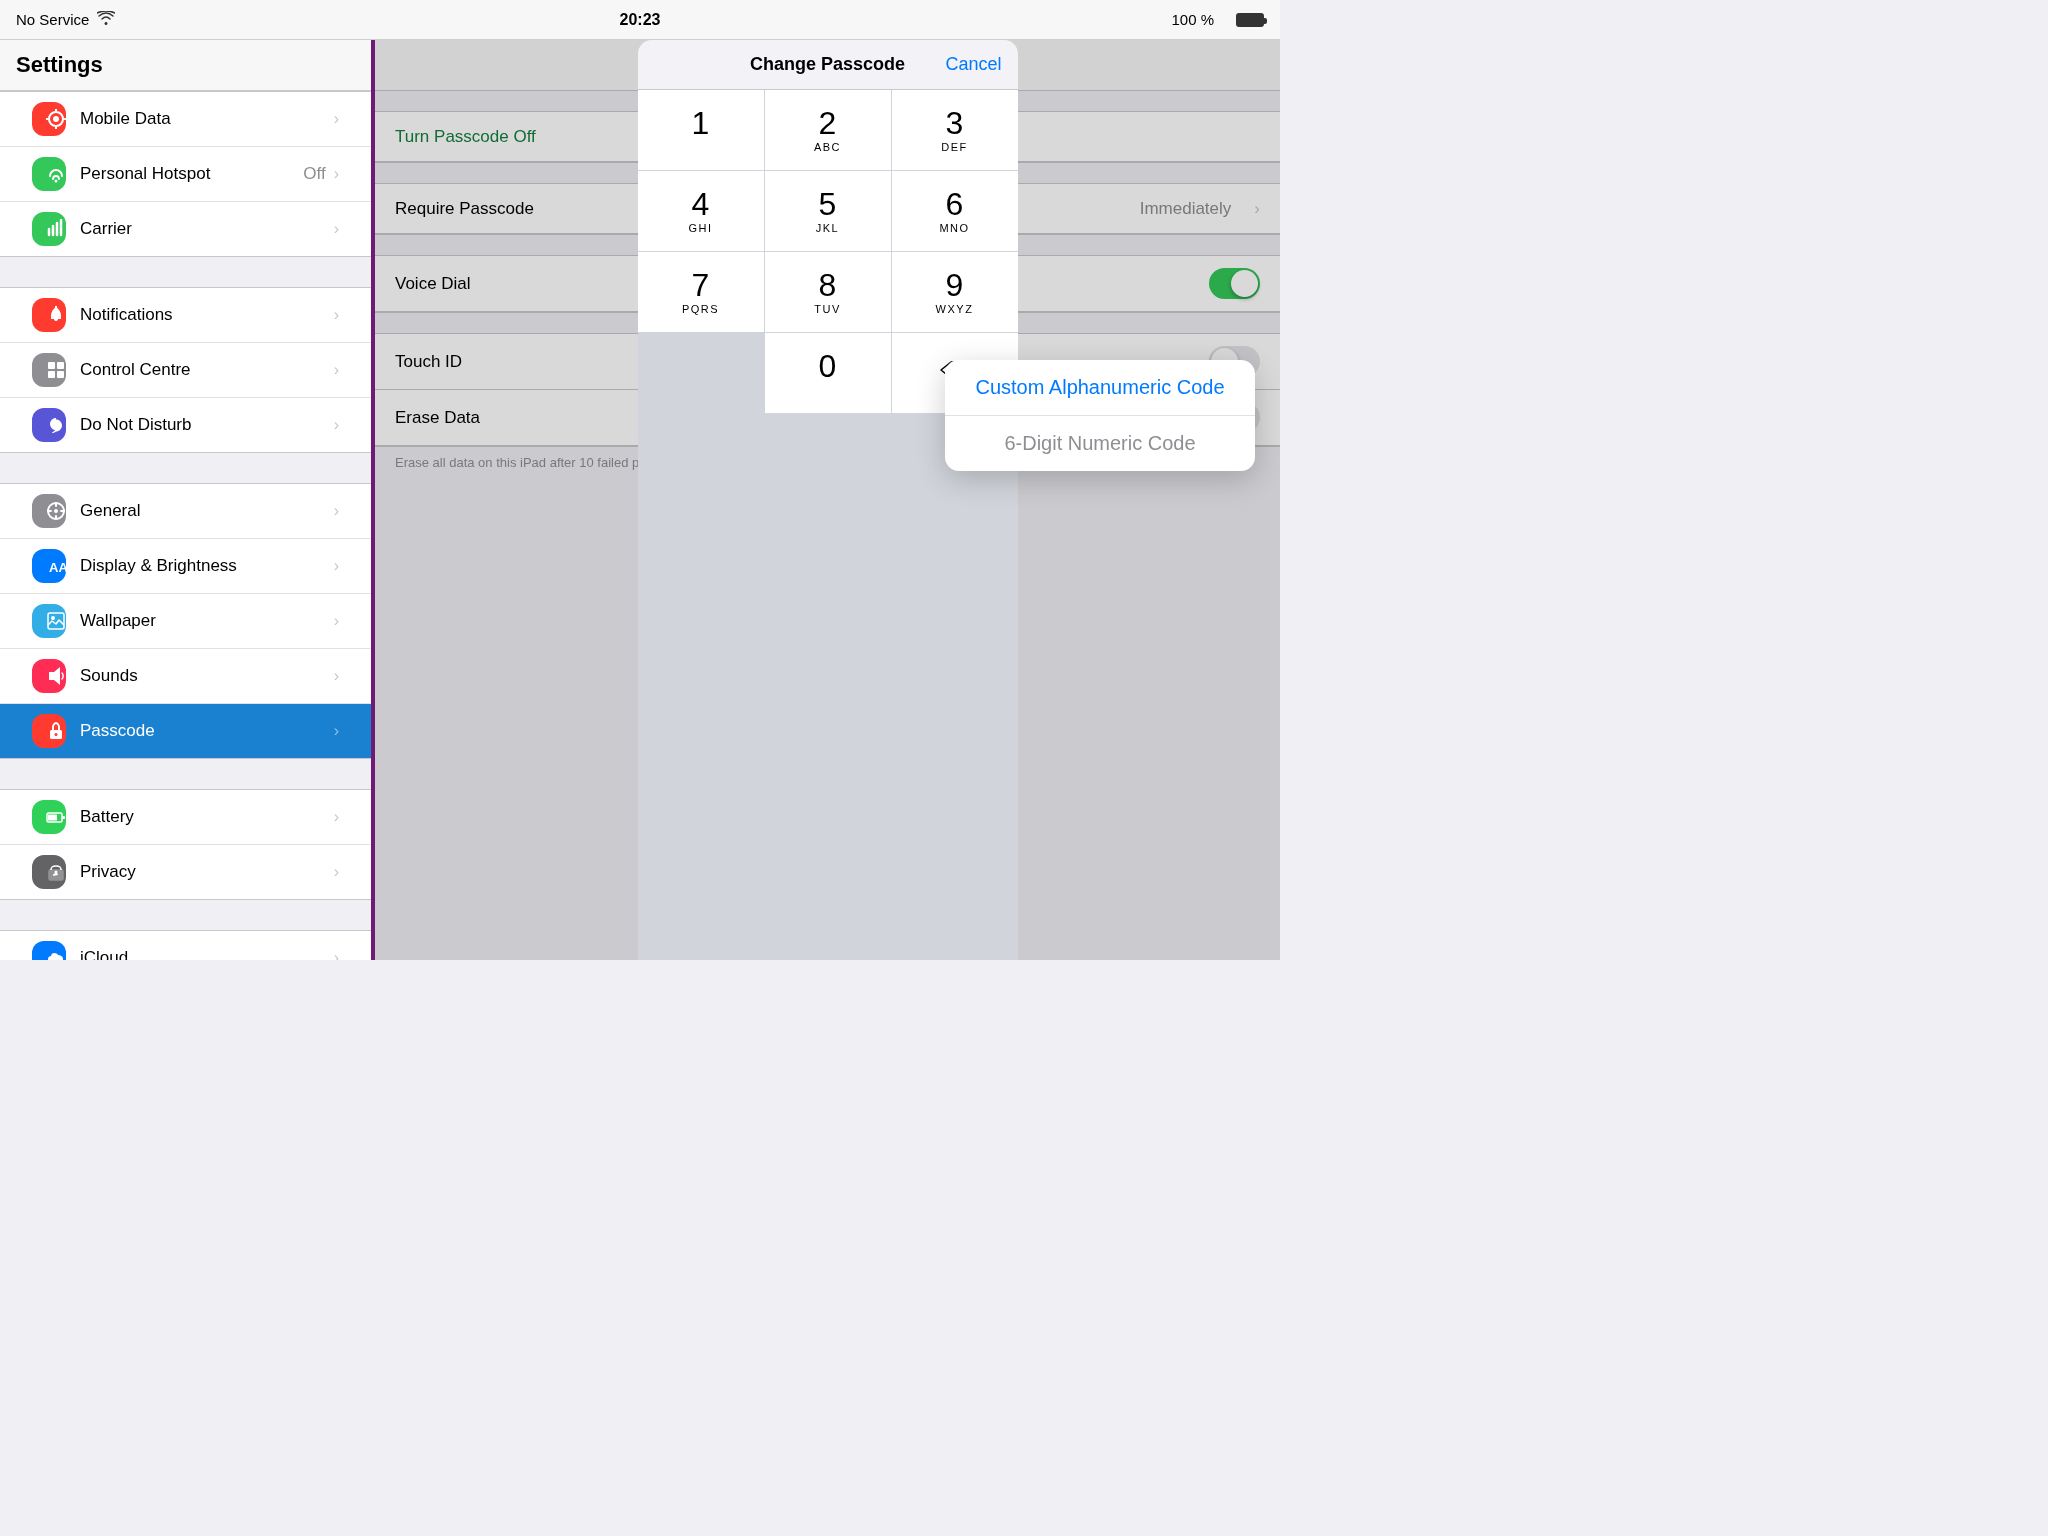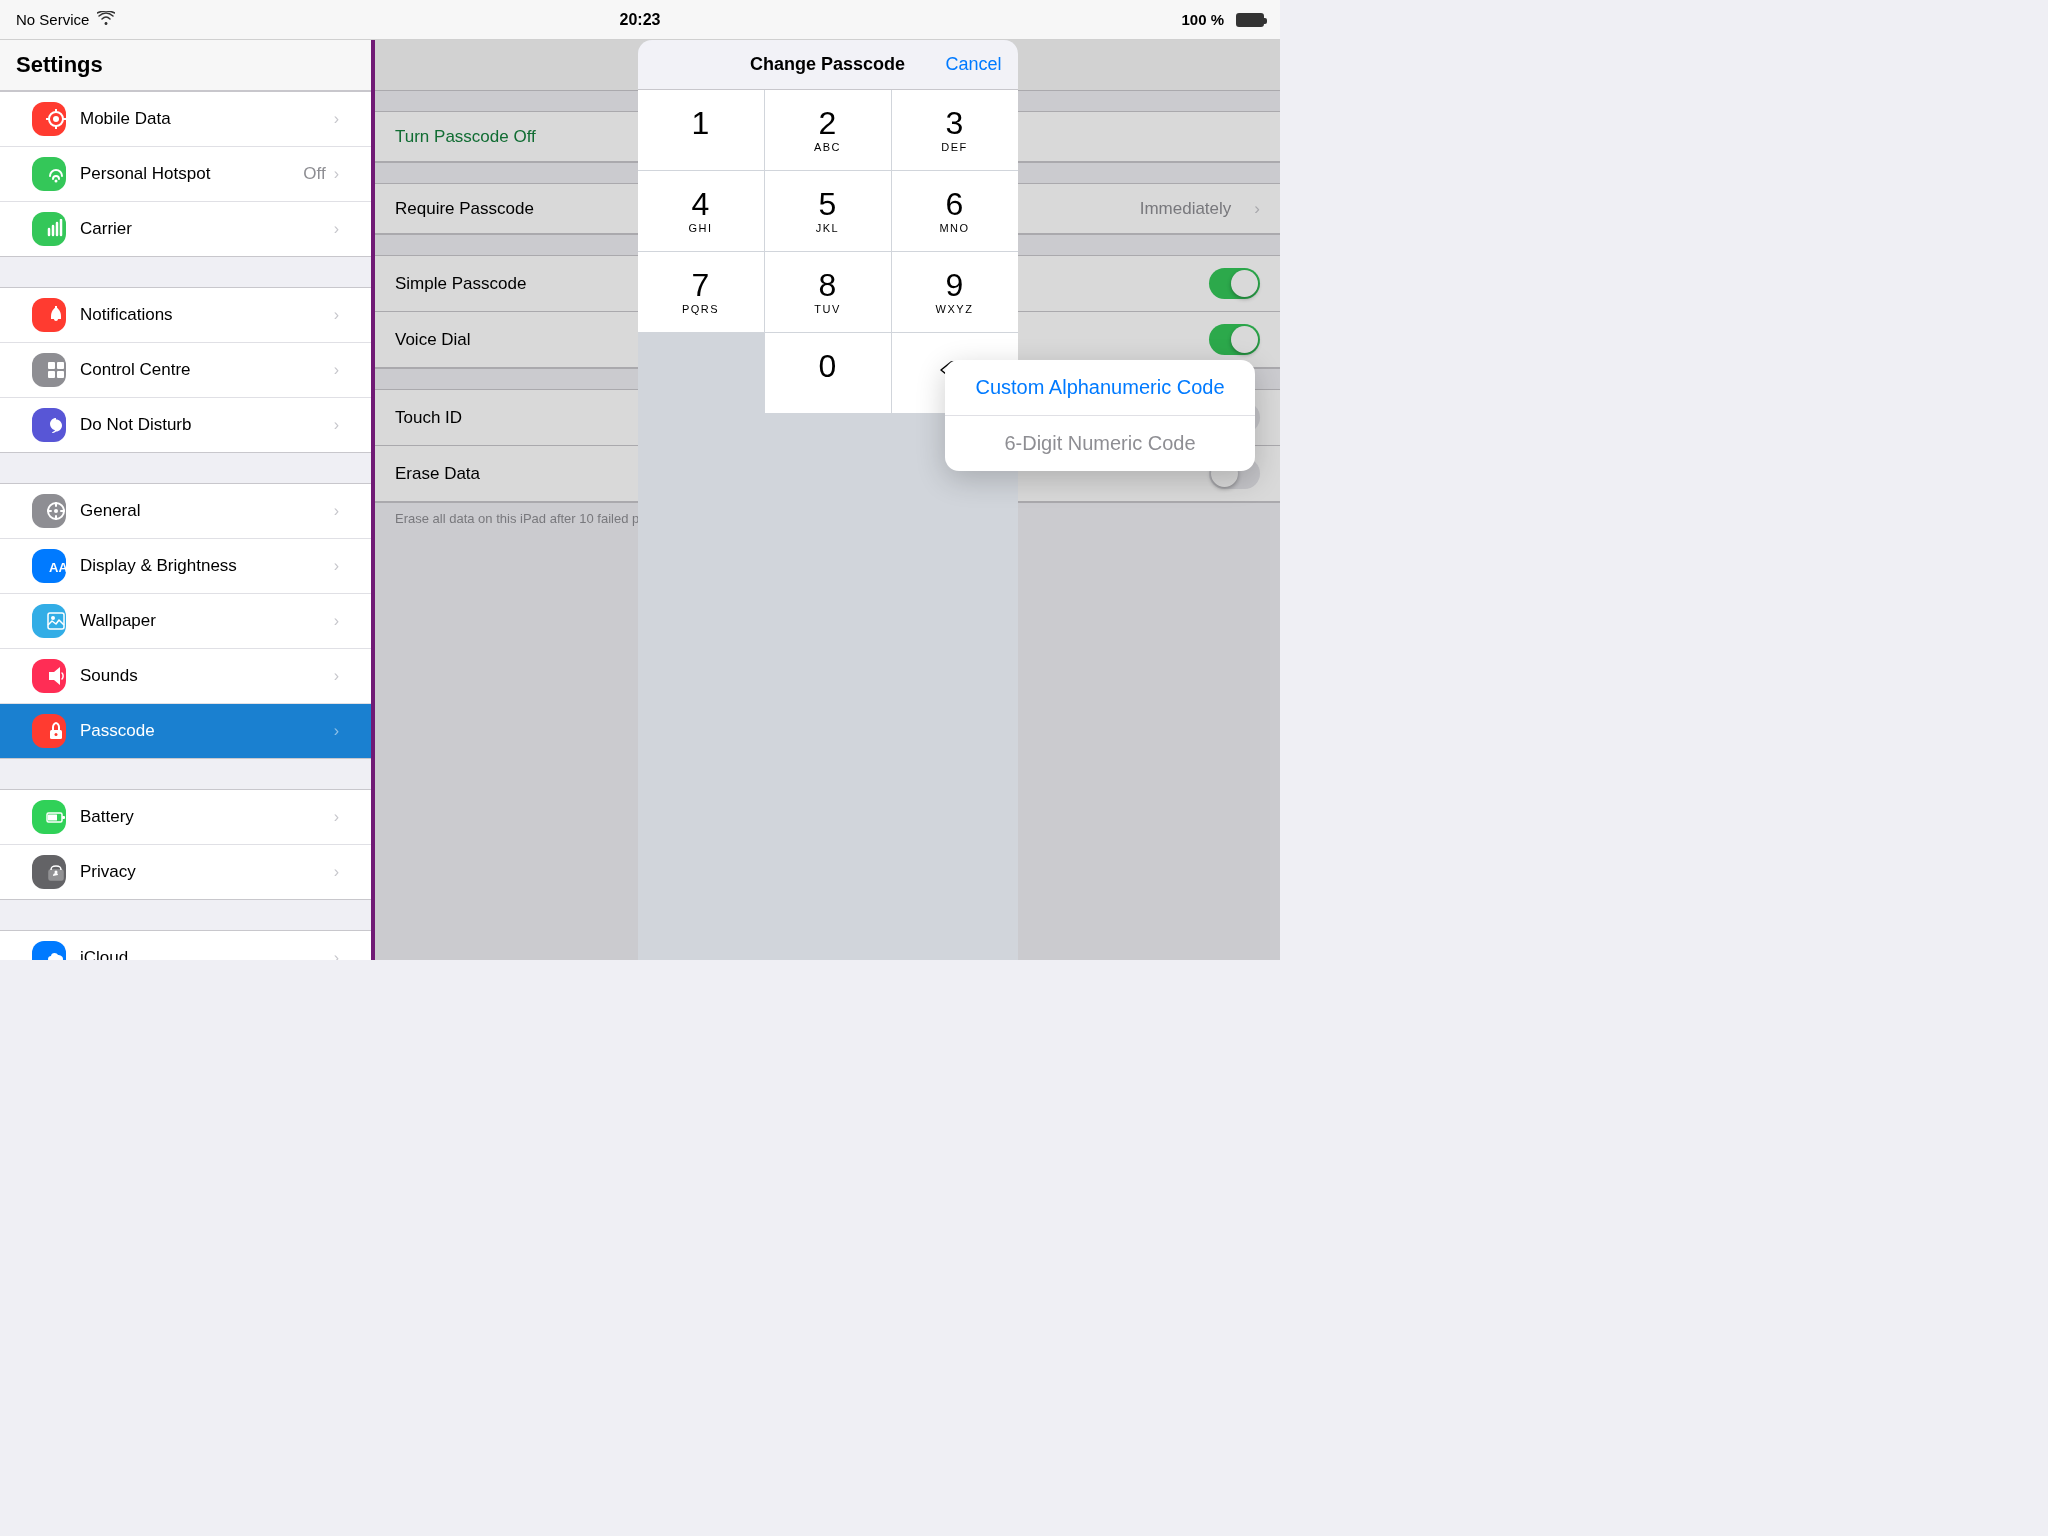--- a/index.html
+++ b/index.html
@@ -21,21 +21,21 @@
       height: 40px;
       background: #f7f7f7;
       border-bottom: 1px solid #d0d0d0;
       font-size: 15px;
       font-weight: 500;
       position: relative;
       z-index: 1;
     }
     .status-left { display: flex; align-items: center; gap: 8px; }
     .status-center { position: absolute; left: 50%; transform: translateX(-50%); font-weight: 600; font-size: 16px; }
-    .status-right { display: flex; align-items: center; gap: 12px; font-weight: 700; text-align: center; }
+    .status-right { display: flex; align-items: center; gap: 22px; font-weight: 400; text-align: center; }
     .battery-bar {
       display: inline-block;
       width: 28px; height: 14px;
       border: 2px solid #333;
       border-radius: 3px;
       position: relative;
       background: #333;
     }
     .battery-bar::after {
       content: '';
@@ -548,26 +548,20 @@
           <div class="passcode-row-value">
             <span>Immediately</span>
             <span style="color:#c7c7cc;">›</span>
           </div>
         </div>
       </div>
 
       <div class="group-spacer" style="height:20px;"></div>
       <div class="settings-group">
         <div class="passcode-row">
-          <span style="font-size:17px;color:#000;">Simple Passcode</span>
-          <div class="toggle on" style="margin-left:auto;">
-            <div class="toggle-knob"></div>
-          </div>
-        </div>
-        <div class="passcode-row">
           <span style="font-size:17px;color:#000;">Voice Dial</span>
           <div class="toggle on" style="margin-left:auto;">
             <div class="toggle-knob"></div>
           </div>
         </div>
       </div>
 
       <div class="group-spacer" style="height:20px;"></div>
       <div class="settings-group">
         <div class="passcode-row">

